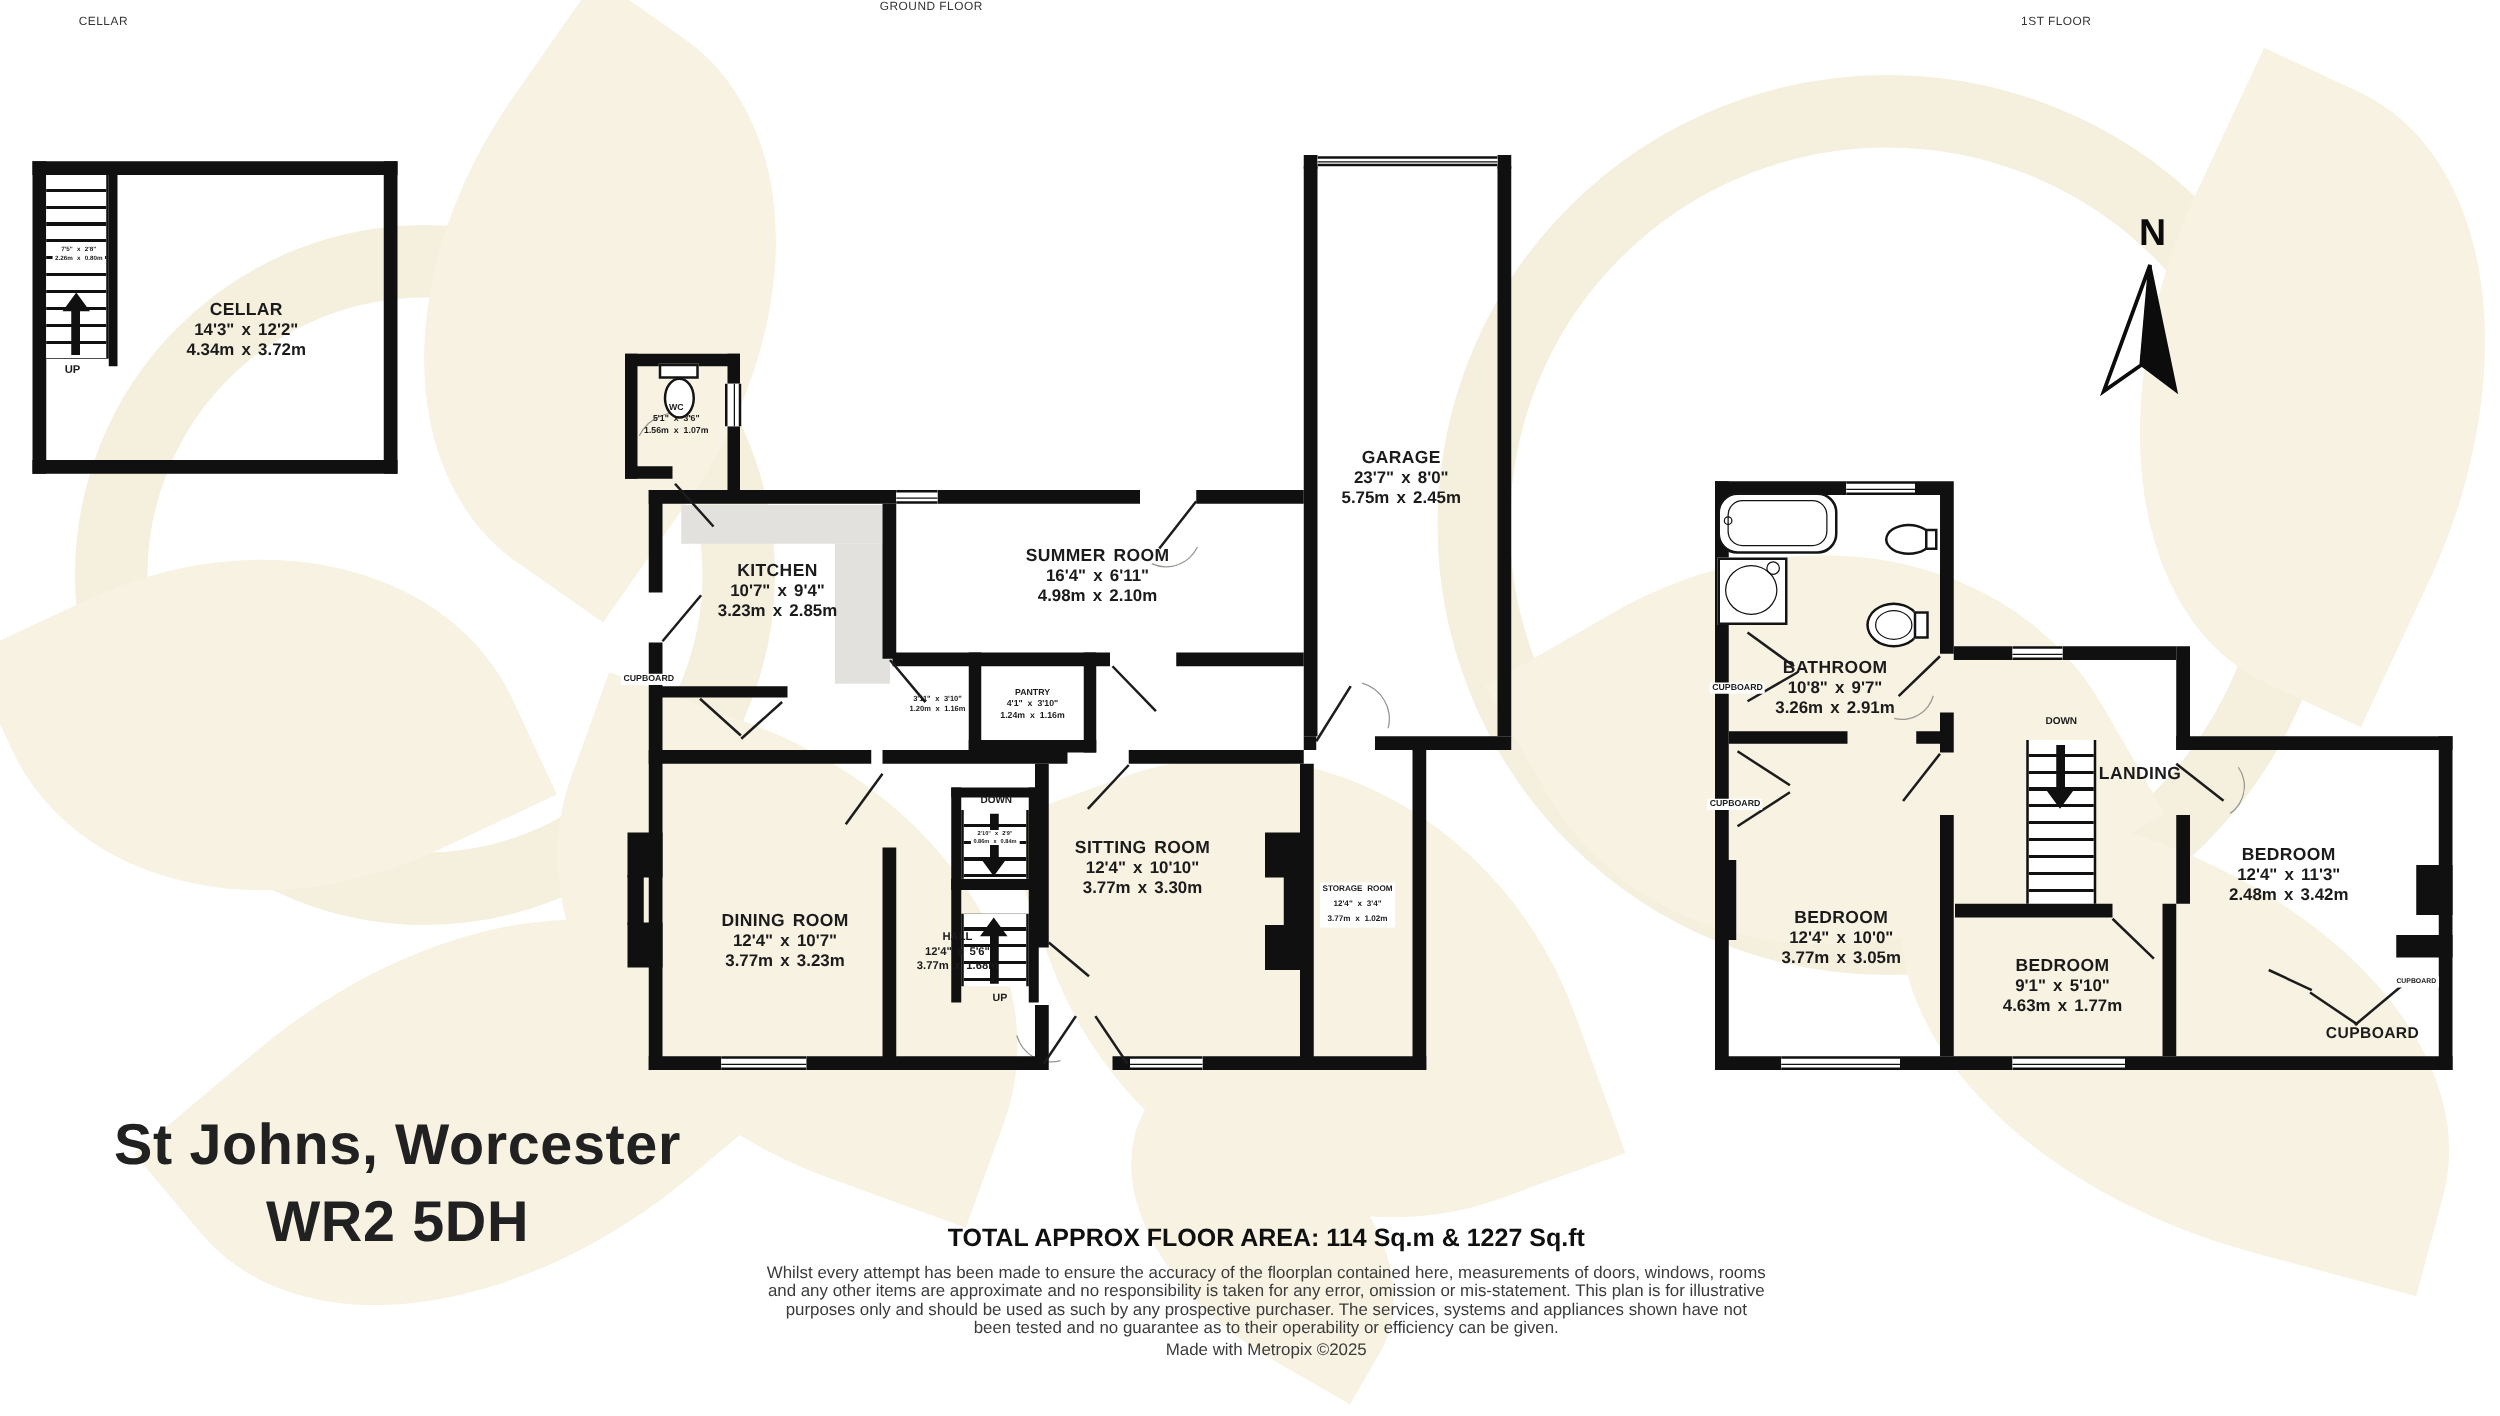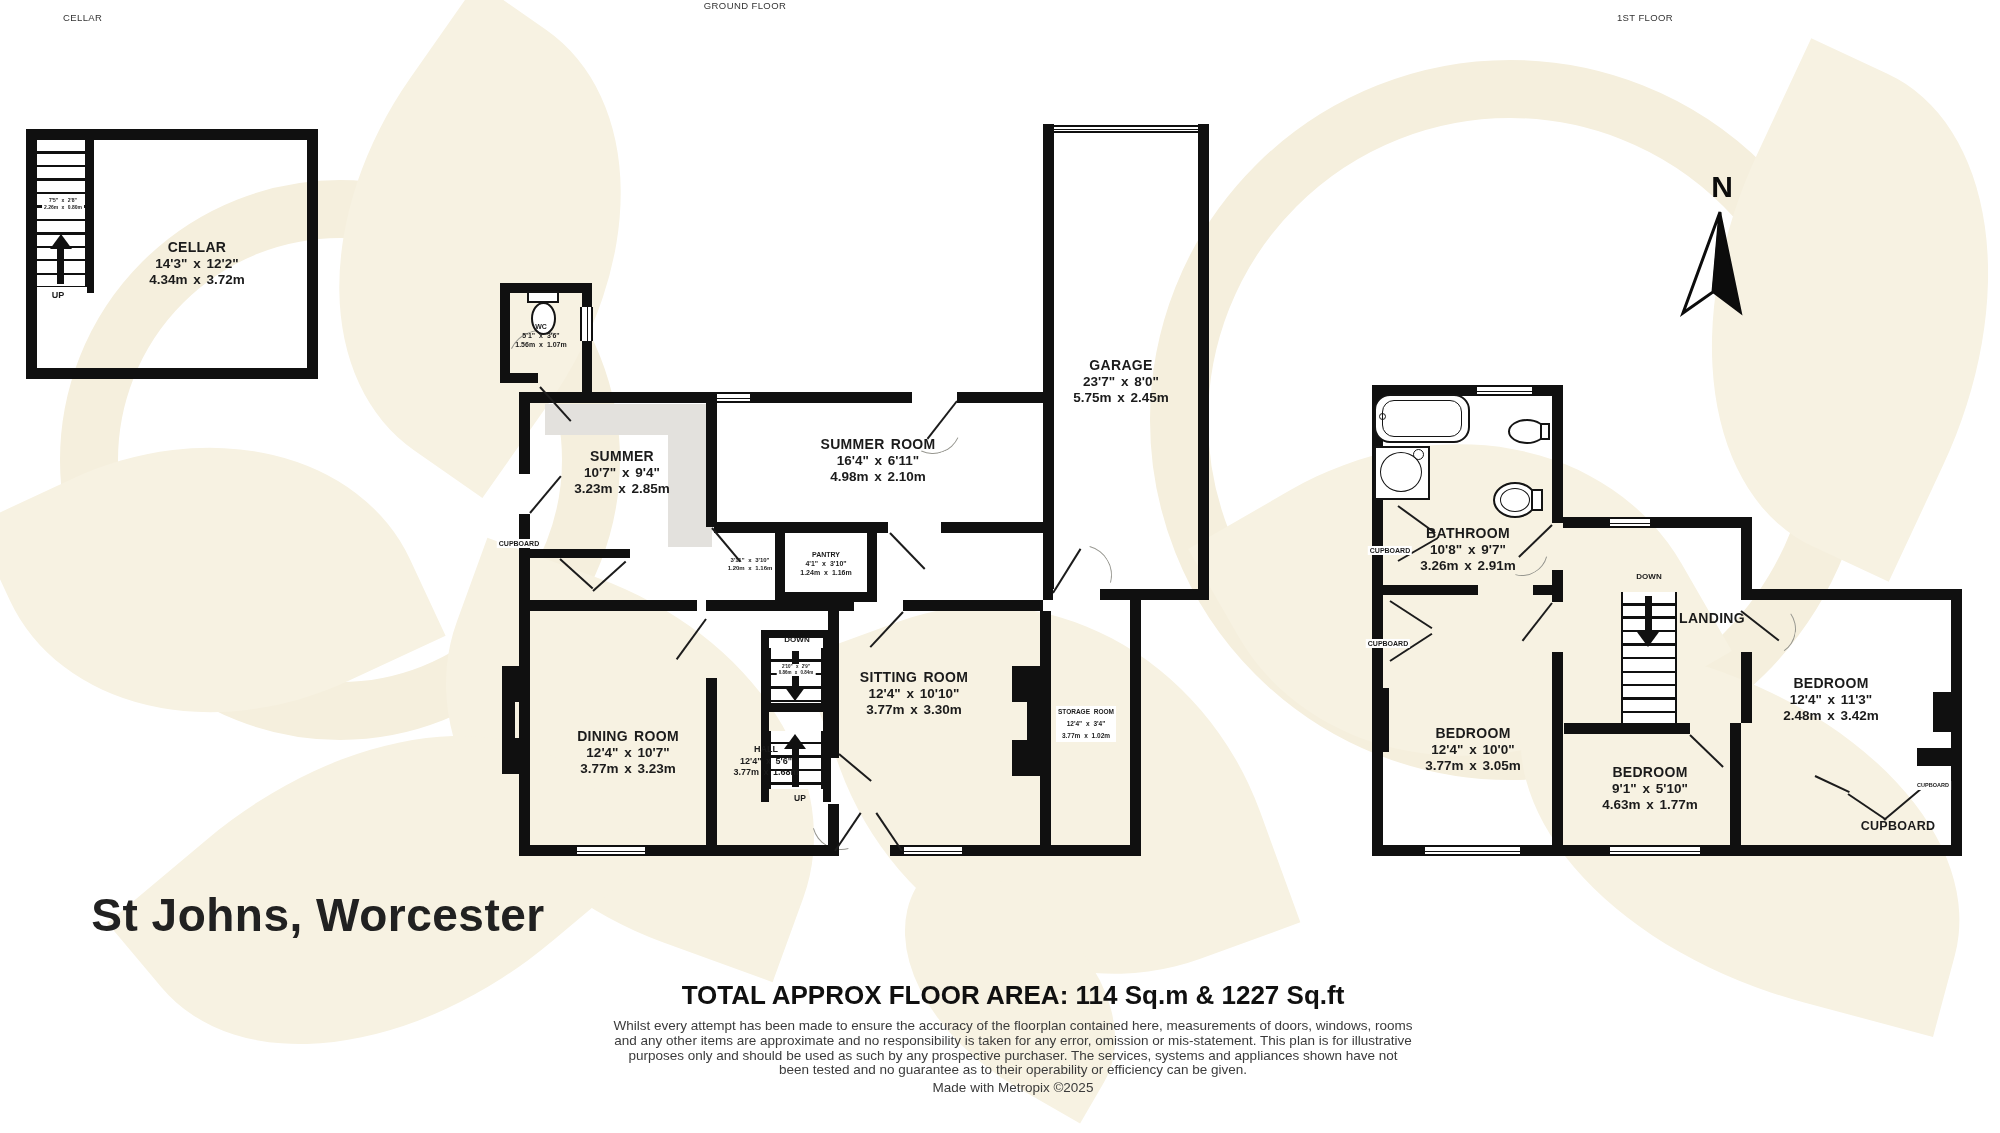--- a/index.html
+++ b/index.html
@@ -38,21 +38,21 @@
   .rl.tiny div{font-size:5px;line-height:6.5px}
   .rl.t45 div{font-size:4.5px;line-height:6px}
   .rl.bg{background:#fff;padding:0 2px}
   .txt{position:absolute;z-index:5;white-space:nowrap}
   .hdr{font-size:9.5px;color:#333;letter-spacing:.4px}
   .ctr{transform:translateX(-50%)}
   
   #address{position:absolute;left:318px;top:884px;transform:translateX(-50%);text-align:center;z-index:5;
            font-weight:bold;font-size:46px;line-height:62px;color:#212121;letter-spacing:.5px}
   #footer{position:absolute;left:1013px;top:980px;transform:translateX(-50%);text-align:center;z-index:5;width:800px}
-  #footer .total{font-weight:bold;font-size:26px;color:#101010;margin-bottom:8px}
+  #footer .total{font-weight:bold;font-size:20px;color:#101010;margin-bottom:8px}
   #footer .disc{font-size:13.5px;line-height:14.8px;color:#3b3b3b}
   #footer .credit{font-size:13.5px;color:#3b3b3b;margin-top:2px}
   
   #compass-n{position:absolute;left:1722px;top:170px;transform:translateX(-50%);font-weight:bold;font-size:30px;color:#0c0c0c;z-index:5}
   #compass-svg{position:absolute;left:1675px;top:205px;z-index:5}
 </style>
 </head>
 <body>
 
 <div id="canvas">
@@ -120,21 +120,21 @@
   <i class="w" style="left:519px;top:392px;width:11px;height:82px"></i>
   <i class="w" style="left:519px;top:514px;width:11px;height:342px"></i>
   <i class="door" style="left:530px;top:512px;width:48px;transform:rotate(-50deg)"></i>
 
   <div class="counter" style="left:545px;top:404px;width:161px;height:31px"></div>
   <div class="counter" style="left:668px;top:435px;width:44px;height:112px"></div>
   <i class="w" style="left:706px;top:403px;width:11px;height:124px"></i>
   <i class="w" style="left:527px;top:549px;width:103px;height:9px"></i>
   <i class="door" style="left:712px;top:527px;width:44px;transform:rotate(50deg)"></i>
   <div class="rl lg" style="left:622px;top:448px">
-    <div class="n">SUMMER</div>
+    <div class="n">KITCHEN</div>
     <div>10'7" x 9'4"</div>
     <div>3.23m x 2.85m</div>
   </div>
   <div class="rl xs bg" style="left:519px;top:539px">
     <div>CUPBOARD</div>
   </div>
   <i class="door" style="left:560px;top:558px;width:44px;transform:rotate(42deg)"></i>
   <i class="door" style="left:593px;top:590px;width:44px;transform:rotate(-42deg)"></i>
 
   <div class="rl lg" style="left:878px;top:436px">
@@ -350,20 +350,21 @@
   <i class="w" style="left:1700px;top:845px;width:262px;height:11px"></i>
 
   <div id="compass-n">N</div>
   <svg id="compass-svg" width="90" height="115" viewBox="0 0 90 115">
     <polygon points="45,7 8,108 38,87" fill="#ffffff" stroke="#0c0c0c" stroke-width="3" stroke-linejoin="miter"></polygon>
     <polygon points="45,7 38,87 66,108" fill="#0c0c0c" stroke="#0c0c0c" stroke-width="2"></polygon>
   </svg>
 
   <div id="address">
     <div>St Johns, Worcester</div>
+    <div>WR2 5DH</div>
   </div>
 
   <div id="footer">
     <div class="total">TOTAL APPROX FLOOR AREA: 114 Sq.m &amp; 1227 Sq.ft</div>
     <div class="disc">Whilst every attempt has been made to ensure the accuracy of the floorplan contained here, measurements of doors, windows, rooms and any other items are approximate and no responsibility is taken for any error, omission or mis-statement. This plan is for illustrative purposes only and should be used as such by any prospective purchaser. The services, systems and appliances shown have not been tested and no guarantee as to their operability or efficiency can be given.</div>
     <div class="credit">Made with Metropix ©2025</div>
   </div>
 
 </div>
 

